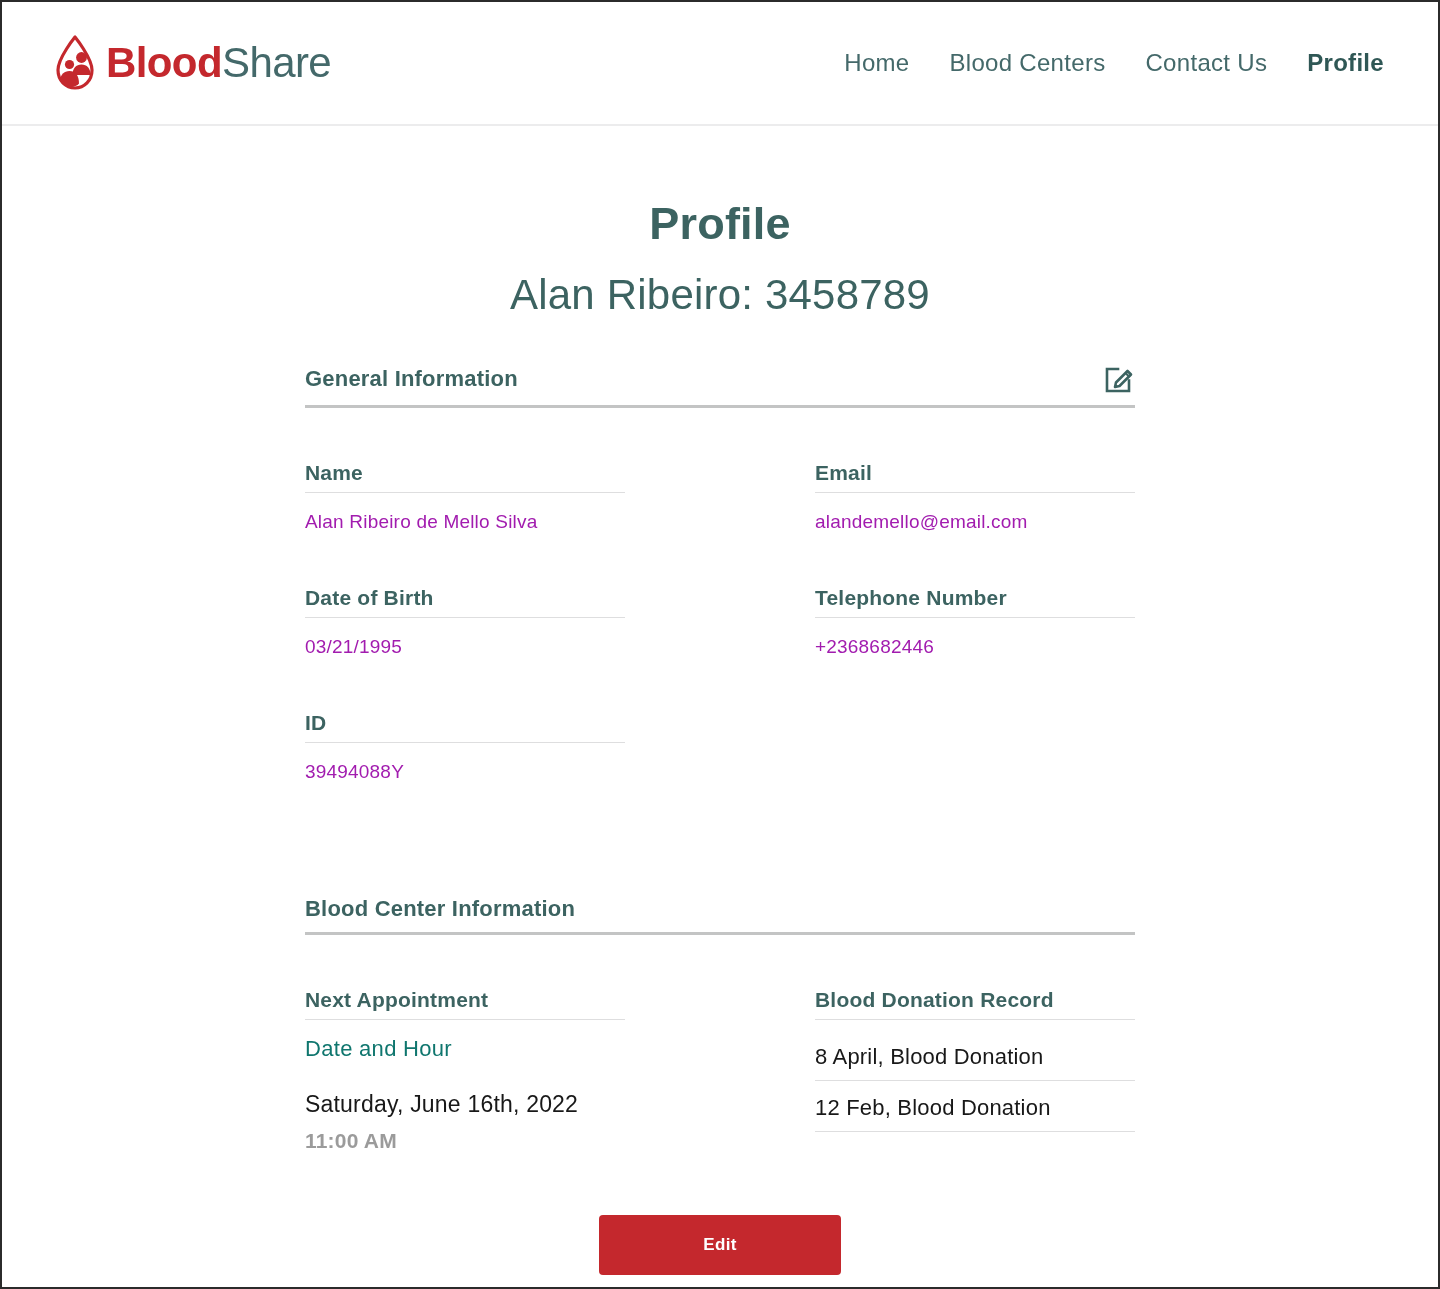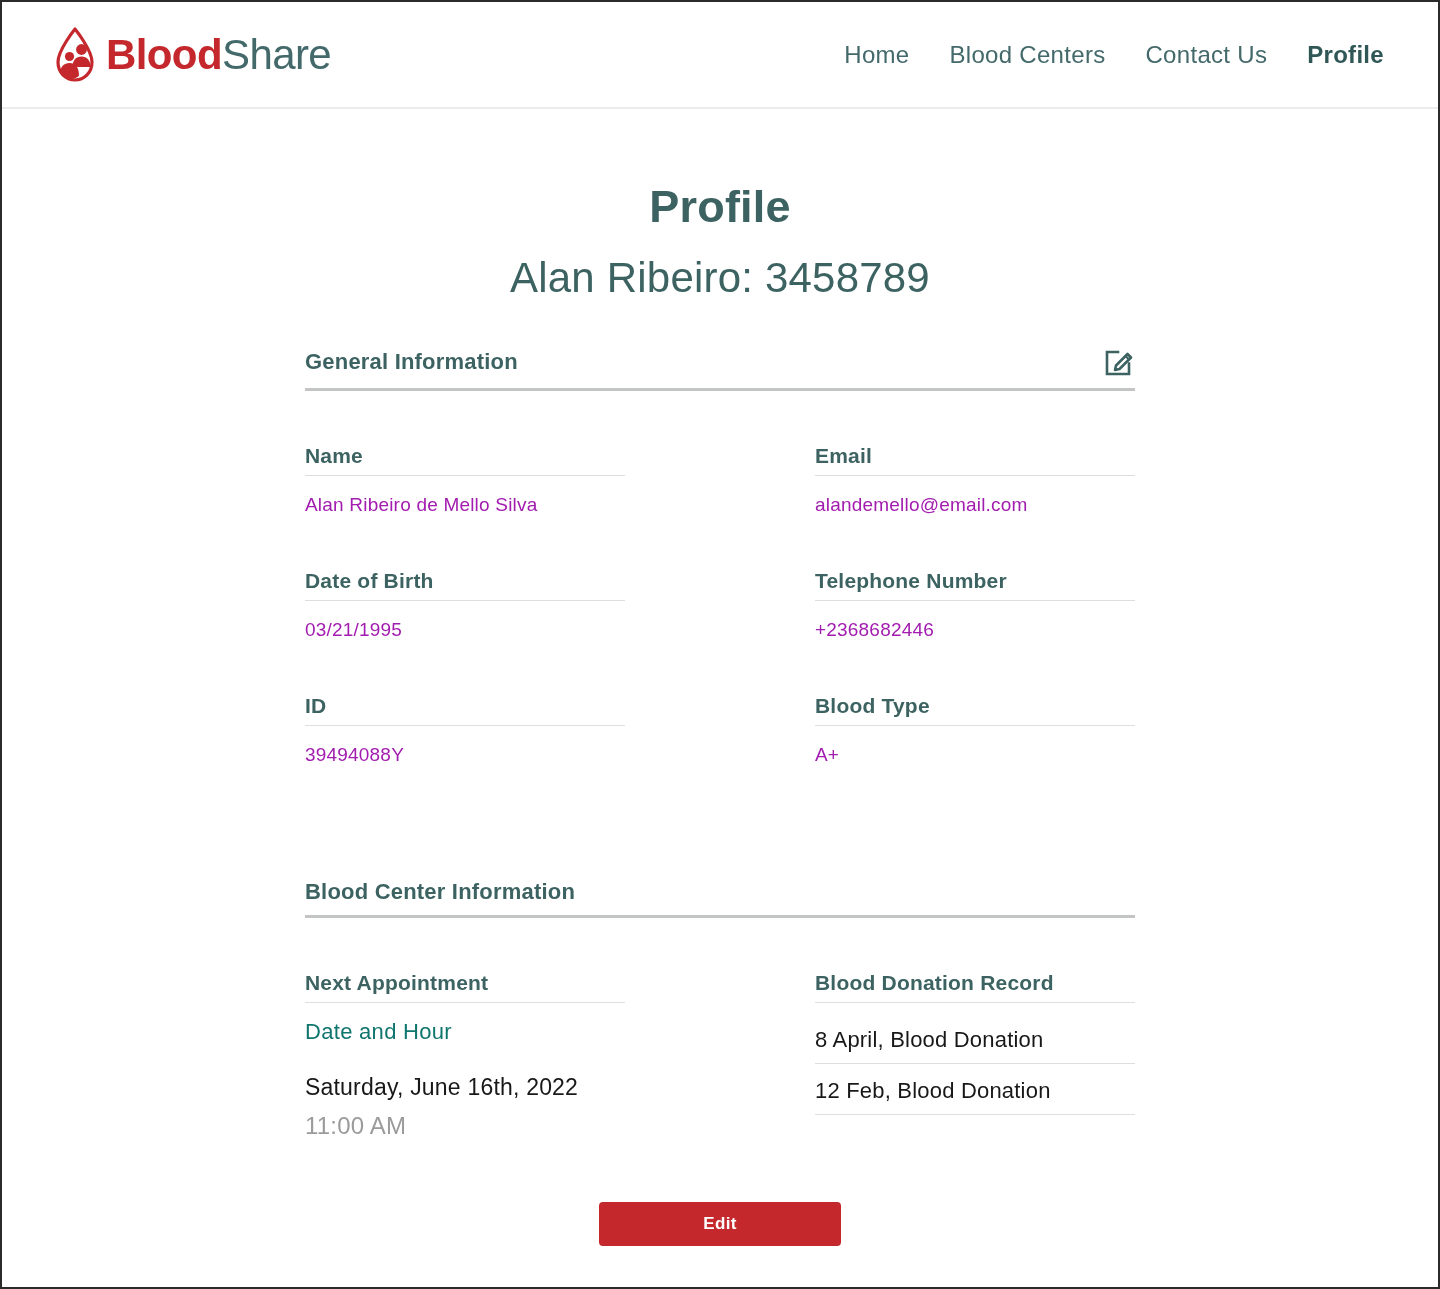--- a/index.html
+++ b/index.html
@@ -16,21 +16,21 @@
     width: 1440px;
     height: 1289px;
     background: #ffffff;
     border: 2px solid #2b2b2b;
     box-sizing: border-box;
     overflow: hidden;
   }
 
   
   .site-header {
-    height: 107px;
+    height: 124px;
     display: flex;
     align-items: center;
     justify-content: space-between;
     padding: 0 54px 0 50px;
     box-sizing: border-box;
     border-bottom: 2px solid #ececed;
     background: #fff;
   }
   .brand {
     display: flex;
@@ -161,45 +161,46 @@
     padding-top: 16px;
     letter-spacing: 0.3px;
   }
   .appt-date {
     font-size: 23px;
     color: #181818;
     padding-top: 29px;
     letter-spacing: 0.2px;
   }
   .appt-time {
-    font-size: 24px;
+    font-size: 21px;
     color: #9b9b9b;
     padding-top: 11px;
     letter-spacing: 0.2px;
+    font-weight: bold;
   }
 
   .record-list { padding-top: 10px; }
   .record-item {
     font-size: 22px;
     color: #181818;
     padding: 14px 0 10px 0;
     border-bottom: 1px solid #dededf;
     letter-spacing: 0.2px;
     cursor: pointer;
   }
 
   
   .action-bar {
     display: flex;
     justify-content: center;
     padding-top: 62px;
   }
   .edit-button {
     width: 242px;
-    height: 44px;
+    height: 60px;
     background: #c4282d;
     color: #ffffff;
     font-size: 17px;
     font-weight: 700;
     border: 0;
     border-radius: 4px;
     cursor: pointer;
     font-family: "Liberation Sans", sans-serif;
     letter-spacing: 0.3px;
   }
@@ -264,24 +265,20 @@
           <div class="field-value">03/21/1995</div>
         </div>
         <div class="field">
           <div class="field-label">Telephone Number</div>
           <div class="field-value">+2368682446</div>
         </div>
         <div class="field">
           <div class="field-label">ID</div>
           <div class="field-value">39494088Y</div>
         </div>
-        <div class="field">
-          <div class="field-label">Blood Type</div>
-          <div class="field-value">A+</div>
-        </div>
       </div>
     </section>
 
     <div class="section-gap"></div>
 
     <section class="section">
       <div class="section-head">
         <div class="section-title">Blood Center Information</div>
       </div>
 

